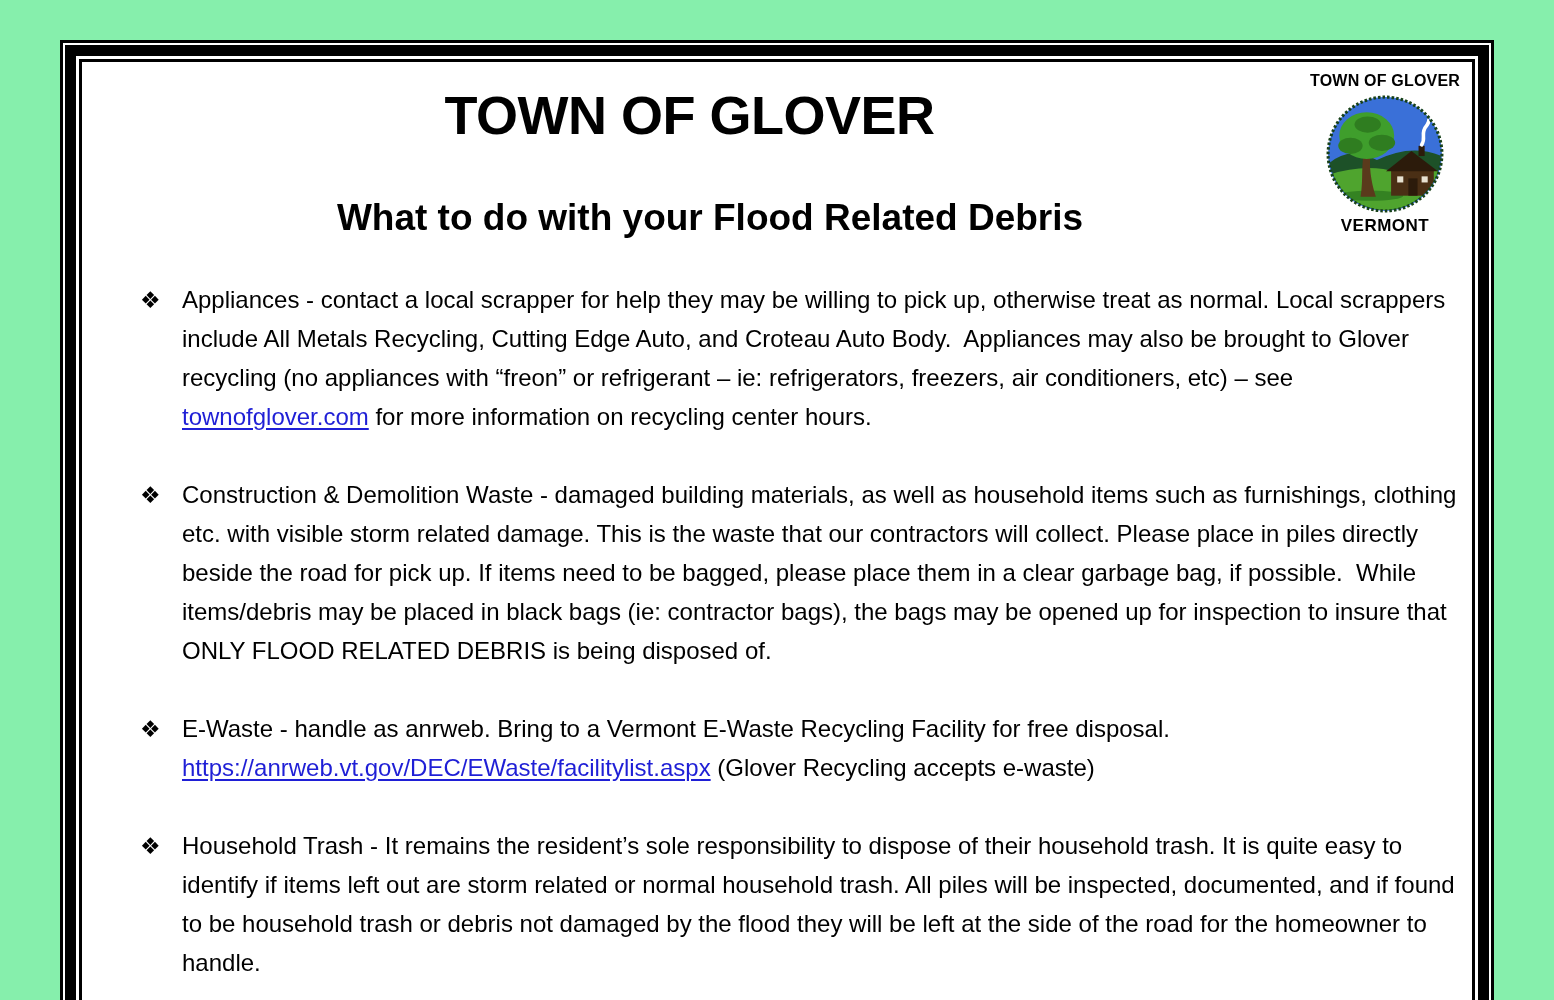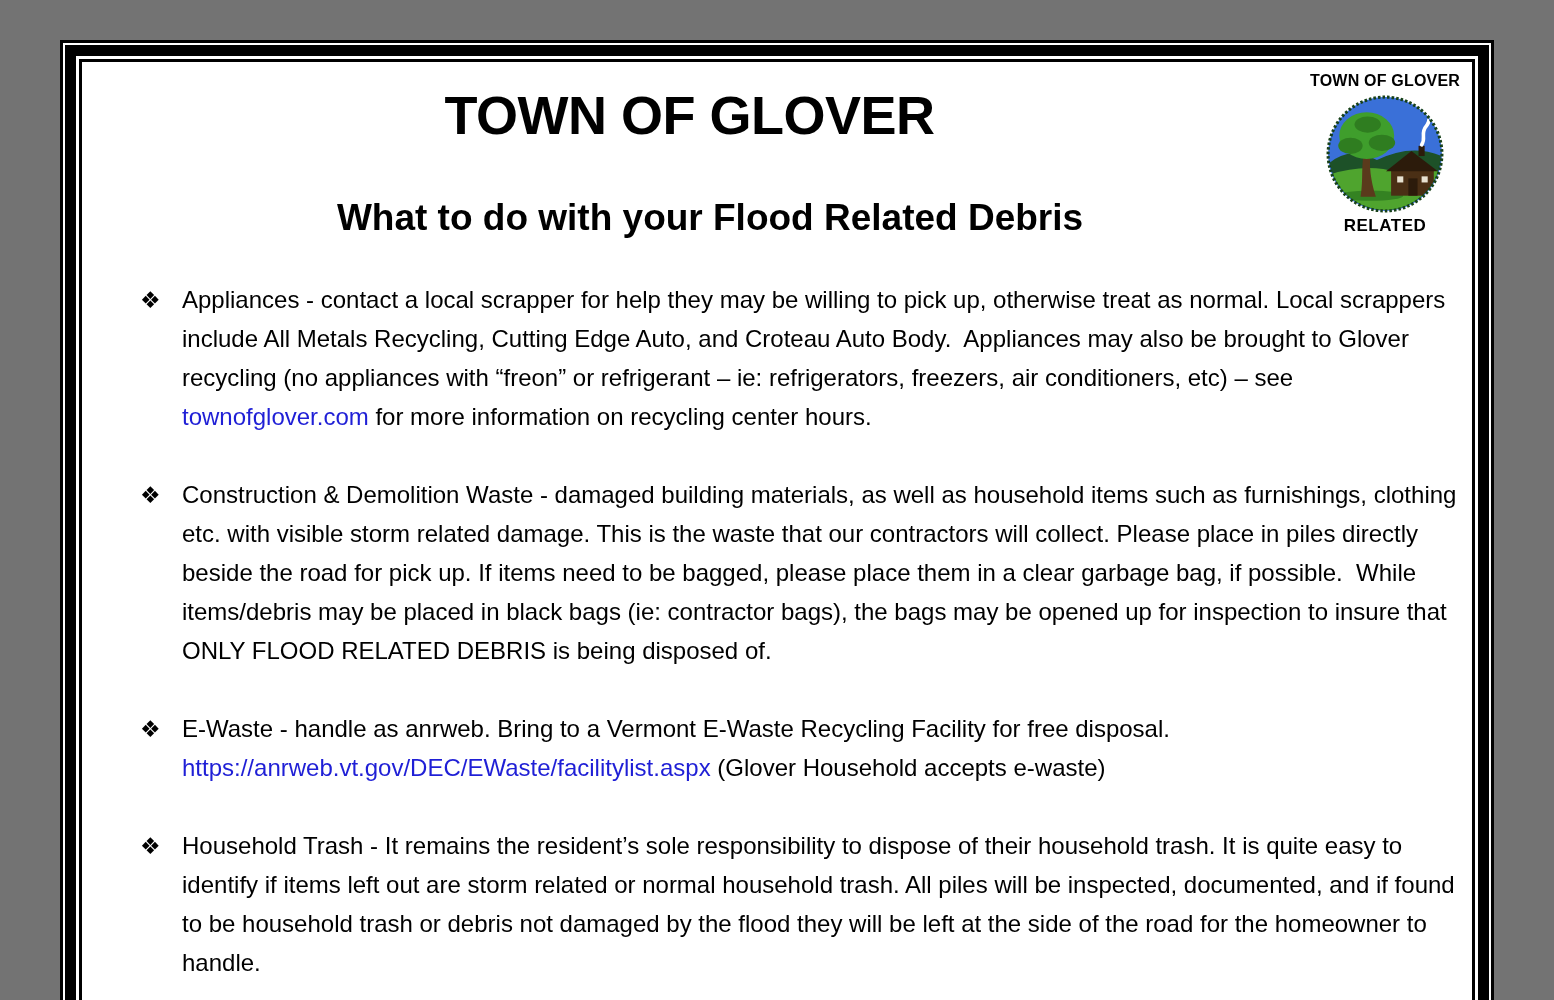--- a/index.html
+++ b/index.html
@@ -5,21 +5,21 @@
   html, body {
     margin: 0;
     padding: 0;
     width: 1554px;
     height: 1000px;
     overflow: hidden;
     background: #ffffff;
     font-family: "Liberation Sans", sans-serif;
     color: var(--text, #000);
   }
-  .page { position: relative; width: 1554px; height: 1000px; background: #737373; }
+  .page { position: relative; width: 1554px; height: 1000px; background: #86efac; }
 
   
   .frame {
     position: absolute; left: 60px; top: 40px;
     width: 1434px; height: 1160px;
     border: 3px solid var(--border, #000);
     padding: 2px; box-sizing: border-box; background: #fff;
   }
   .frame-mid  { border: 11px solid var(--border, #000); padding: 3px; height: 100%; box-sizing: border-box; }
   .frame-inner{ border: 3px solid var(--border, #000); height: 100%; box-sizing: border-box; overflow: hidden; }
@@ -54,20 +54,21 @@
     font-size: 24px; line-height: 39px; margin-bottom: 39px;
     white-space: pre-wrap;
   }
   .bullet-glyph {
     position: absolute; left: 0; top: 3px; font-size: 23px; line-height: 34px;
     font-family: "DejaVu Sans", sans-serif;
   }
   .seg-bold { font-weight: 400; }
   .seg-link {
     color: var(--link, #1f1fd6);
+    text-decoration: underline;
     text-underline-offset: 3px;
     cursor: pointer;
   }
 </style>
 </head>
 <body>
 
 <div class="page">
   <div class="frame">
     <div class="frame-mid">
@@ -100,27 +101,27 @@
                 <rect class="seal-cabin" x="66" y="75" width="42" height="26"></rect>
                 <polygon class="seal-roof" points="61,77 86,57 112,77"></polygon>
                 <rect x="72" y="82" width="6" height="6" fill="#e8e2d2"></rect>
                 <rect x="96" y="82" width="6" height="6" fill="#e8e2d2"></rect>
                 <rect x="83" y="84" width="9" height="17" fill="#2c1b0b"></rect>
                 <rect class="seal-roof" x="93" y="52" width="6" height="10"></rect>
                 <path d="M96,51 C101,44 94,40 101,32 C106,26 101,23 106,16" stroke="#ffffff" stroke-width="3.5" fill="none" stroke-linecap="round"></path>
               </g>
               <circle class="seal-rim" cx="60" cy="60" r="56" stroke-width="3" stroke-dasharray="2.5 2"></circle>
             </svg>
-            <div class="logo-bottom">RELATED</div>
+            <div class="logo-bottom">VERMONT</div>
           </div>
         </div>
 
         <ul class="bullets" id="bullet-list">
             <li class="bullet-item"><span class="bullet-glyph">❖</span><span class="seg-bold">Appliances</span><span class="seg-plain"> - contact a local scrapper for help they may be willing to pick up, otherwise treat as normal. Local scrappers include All Metals Recycling, Cutting Edge Auto, and Croteau Auto Body.  Appliances may also be brought to Glover recycling (no appliances with “freon” or refrigerant – ie: refrigerators, freezers, air conditioners, etc) – see </span><a class="seg-link">townofglover.com</a><span class="seg-plain"> for more information on recycling center hours.</span></li>
             <li class="bullet-item"><span class="bullet-glyph">❖</span><span class="seg-bold">Construction &amp; Demolition Waste</span><span class="seg-plain"> - damaged building materials, as well as household items such as furnishings, clothing etc. with visible storm related damage. This is the waste that our contractors will collect. Please place in piles directly beside the road for pick up. If items need to be bagged, please place them in a clear garbage bag, if possible.  While items/debris may be placed in black bags (ie: contractor bags), the bags may be opened up for inspection to insure that ONLY FLOOD RELATED DEBRIS is being disposed of.</span></li>
-            <li class="bullet-item"><span class="bullet-glyph">❖</span><span class="seg-bold">E-Waste</span><span class="seg-plain"> - handle as anrweb. Bring to a Vermont E-Waste Recycling Facility for free disposal. </span><a class="seg-link">https://anrweb.vt.gov/DEC/EWaste/facilitylist.aspx</a><span class="seg-plain"> (Glover Household accepts e-waste)</span></li>
+            <li class="bullet-item"><span class="bullet-glyph">❖</span><span class="seg-bold">E-Waste</span><span class="seg-plain"> - handle as anrweb. Bring to a Vermont E-Waste Recycling Facility for free disposal. </span><a class="seg-link">https://anrweb.vt.gov/DEC/EWaste/facilitylist.aspx</a><span class="seg-plain"> (Glover Recycling accepts e-waste)</span></li>
             <li class="bullet-item"><span class="bullet-glyph">❖</span><span class="seg-bold">Household Trash</span><span class="seg-plain"> - It remains the resident’s sole responsibility to dispose of their household trash. It is quite easy to identify if items left out are storm related or normal household trash. All piles will be inspected, documented, and if found to be household trash or debris not damaged by the flood they will be left at the side of the road for the homeowner to handle.</span></li>
           </ul>
 
       </div>
     </div>
   </div>
 </div>
 
 </body></html>

